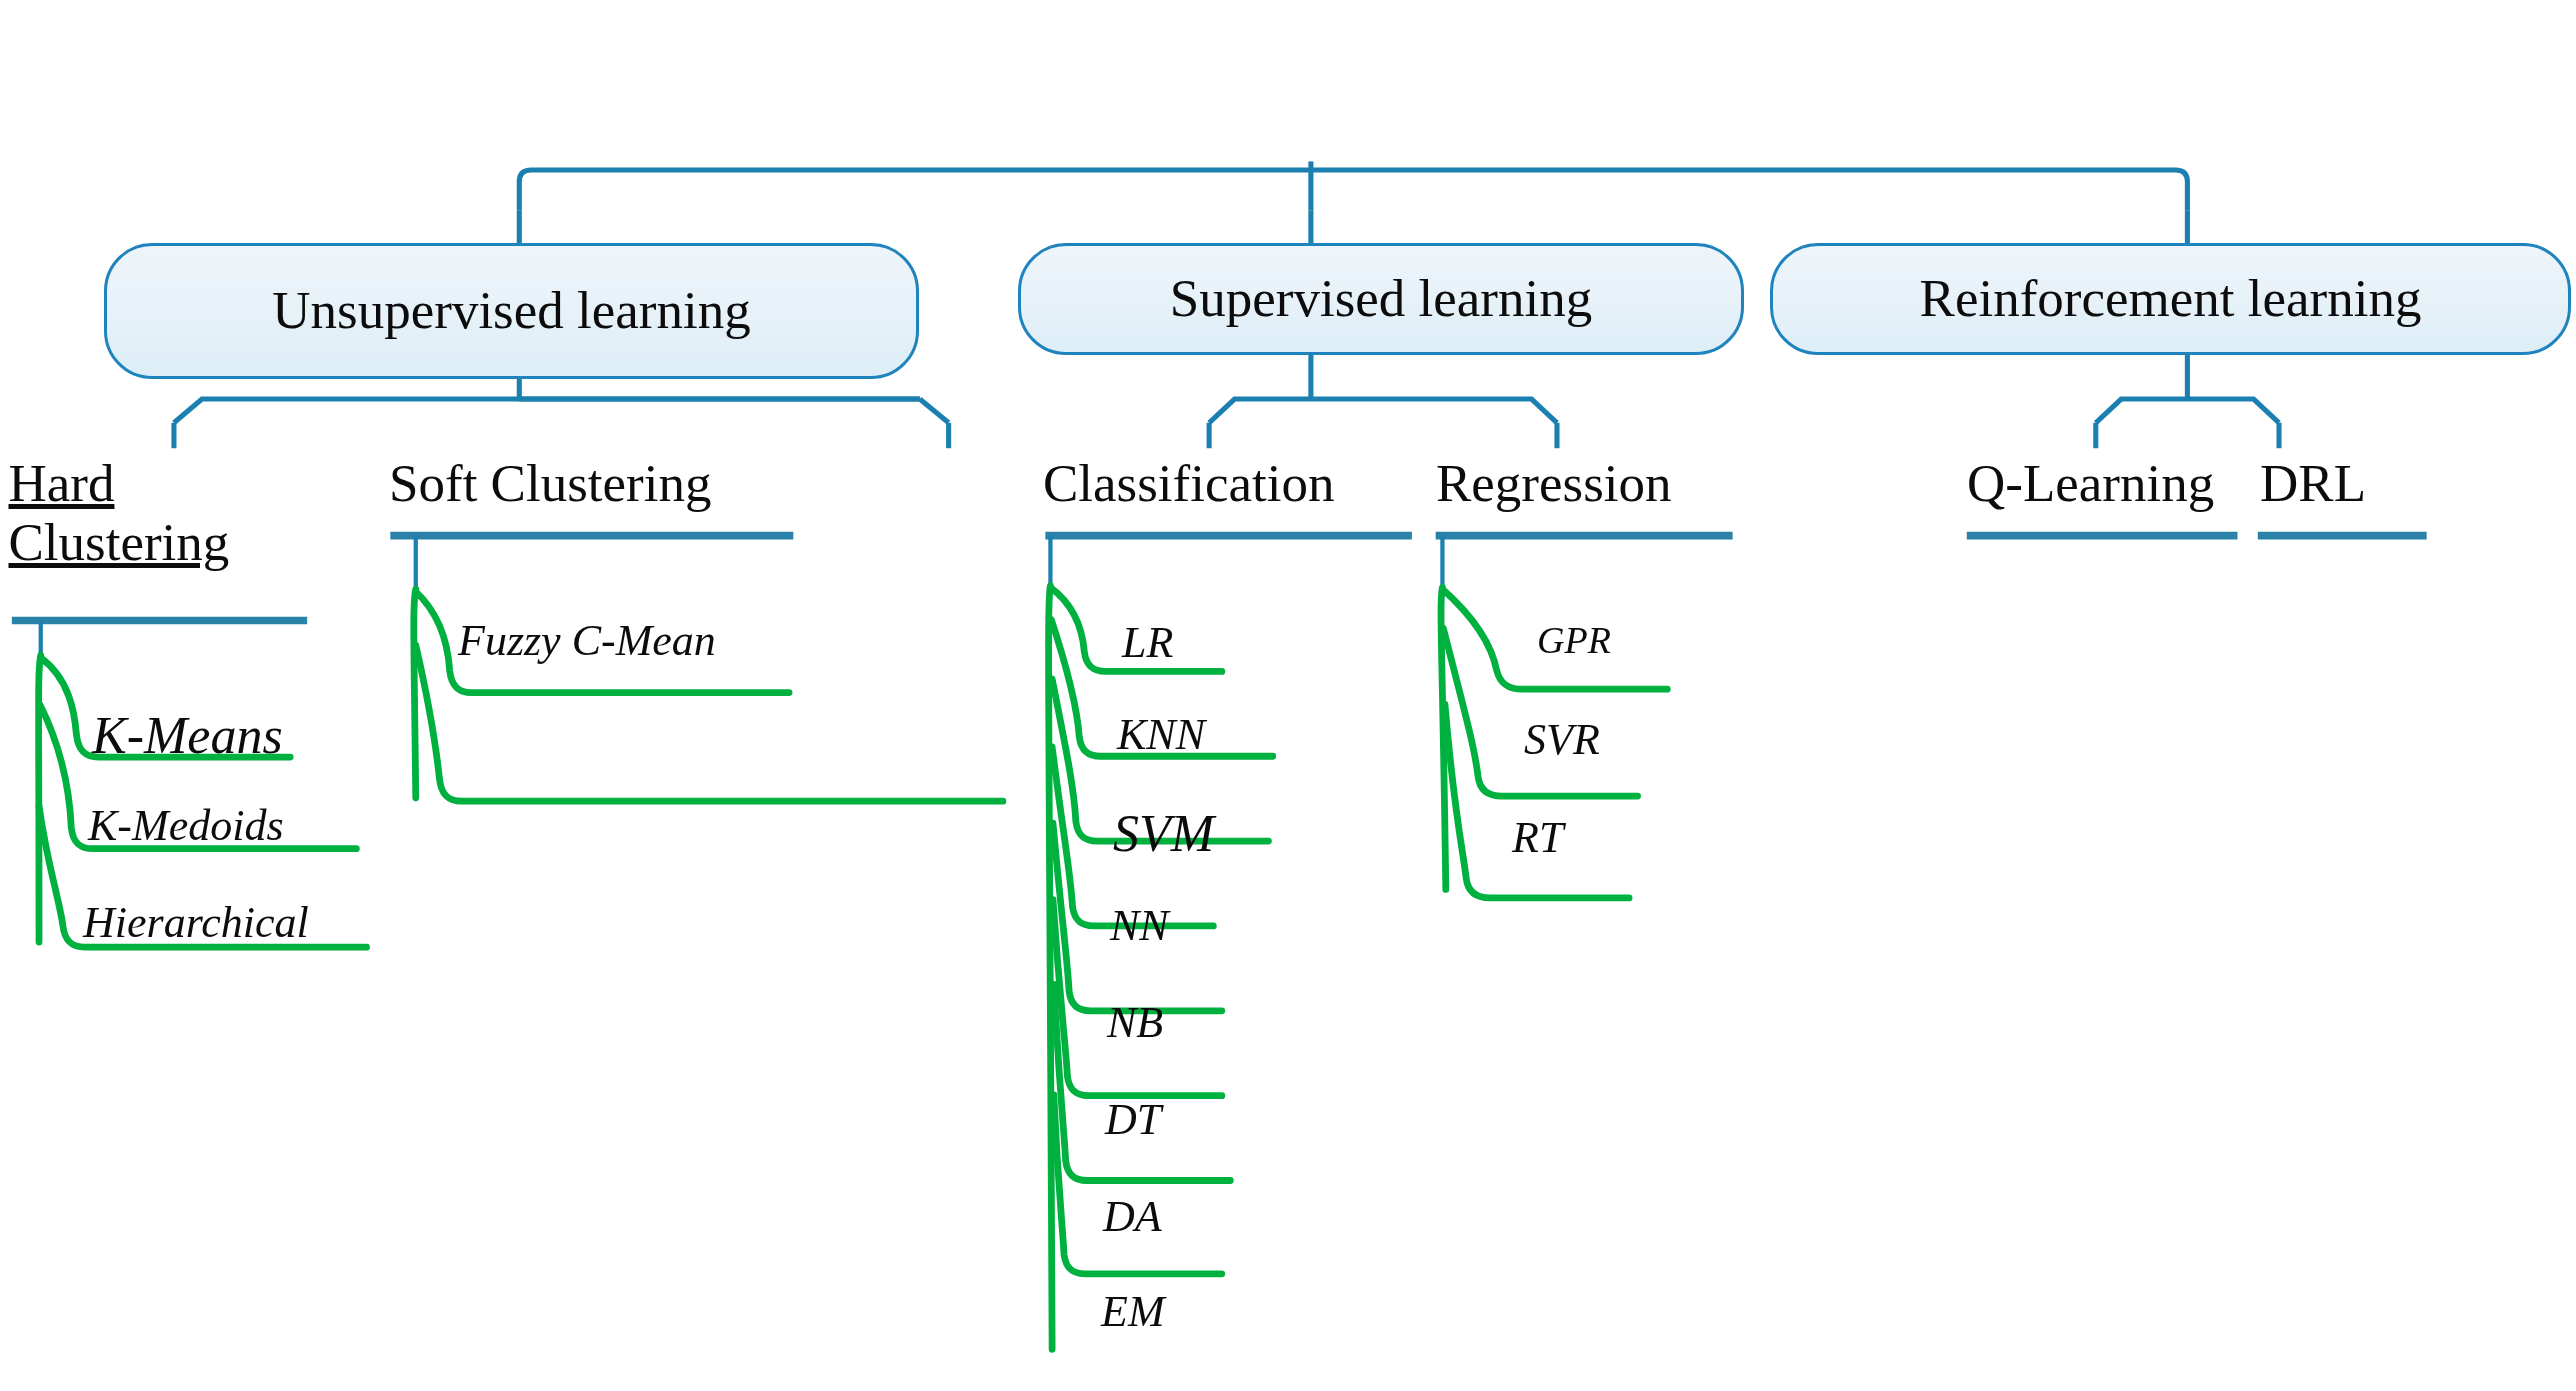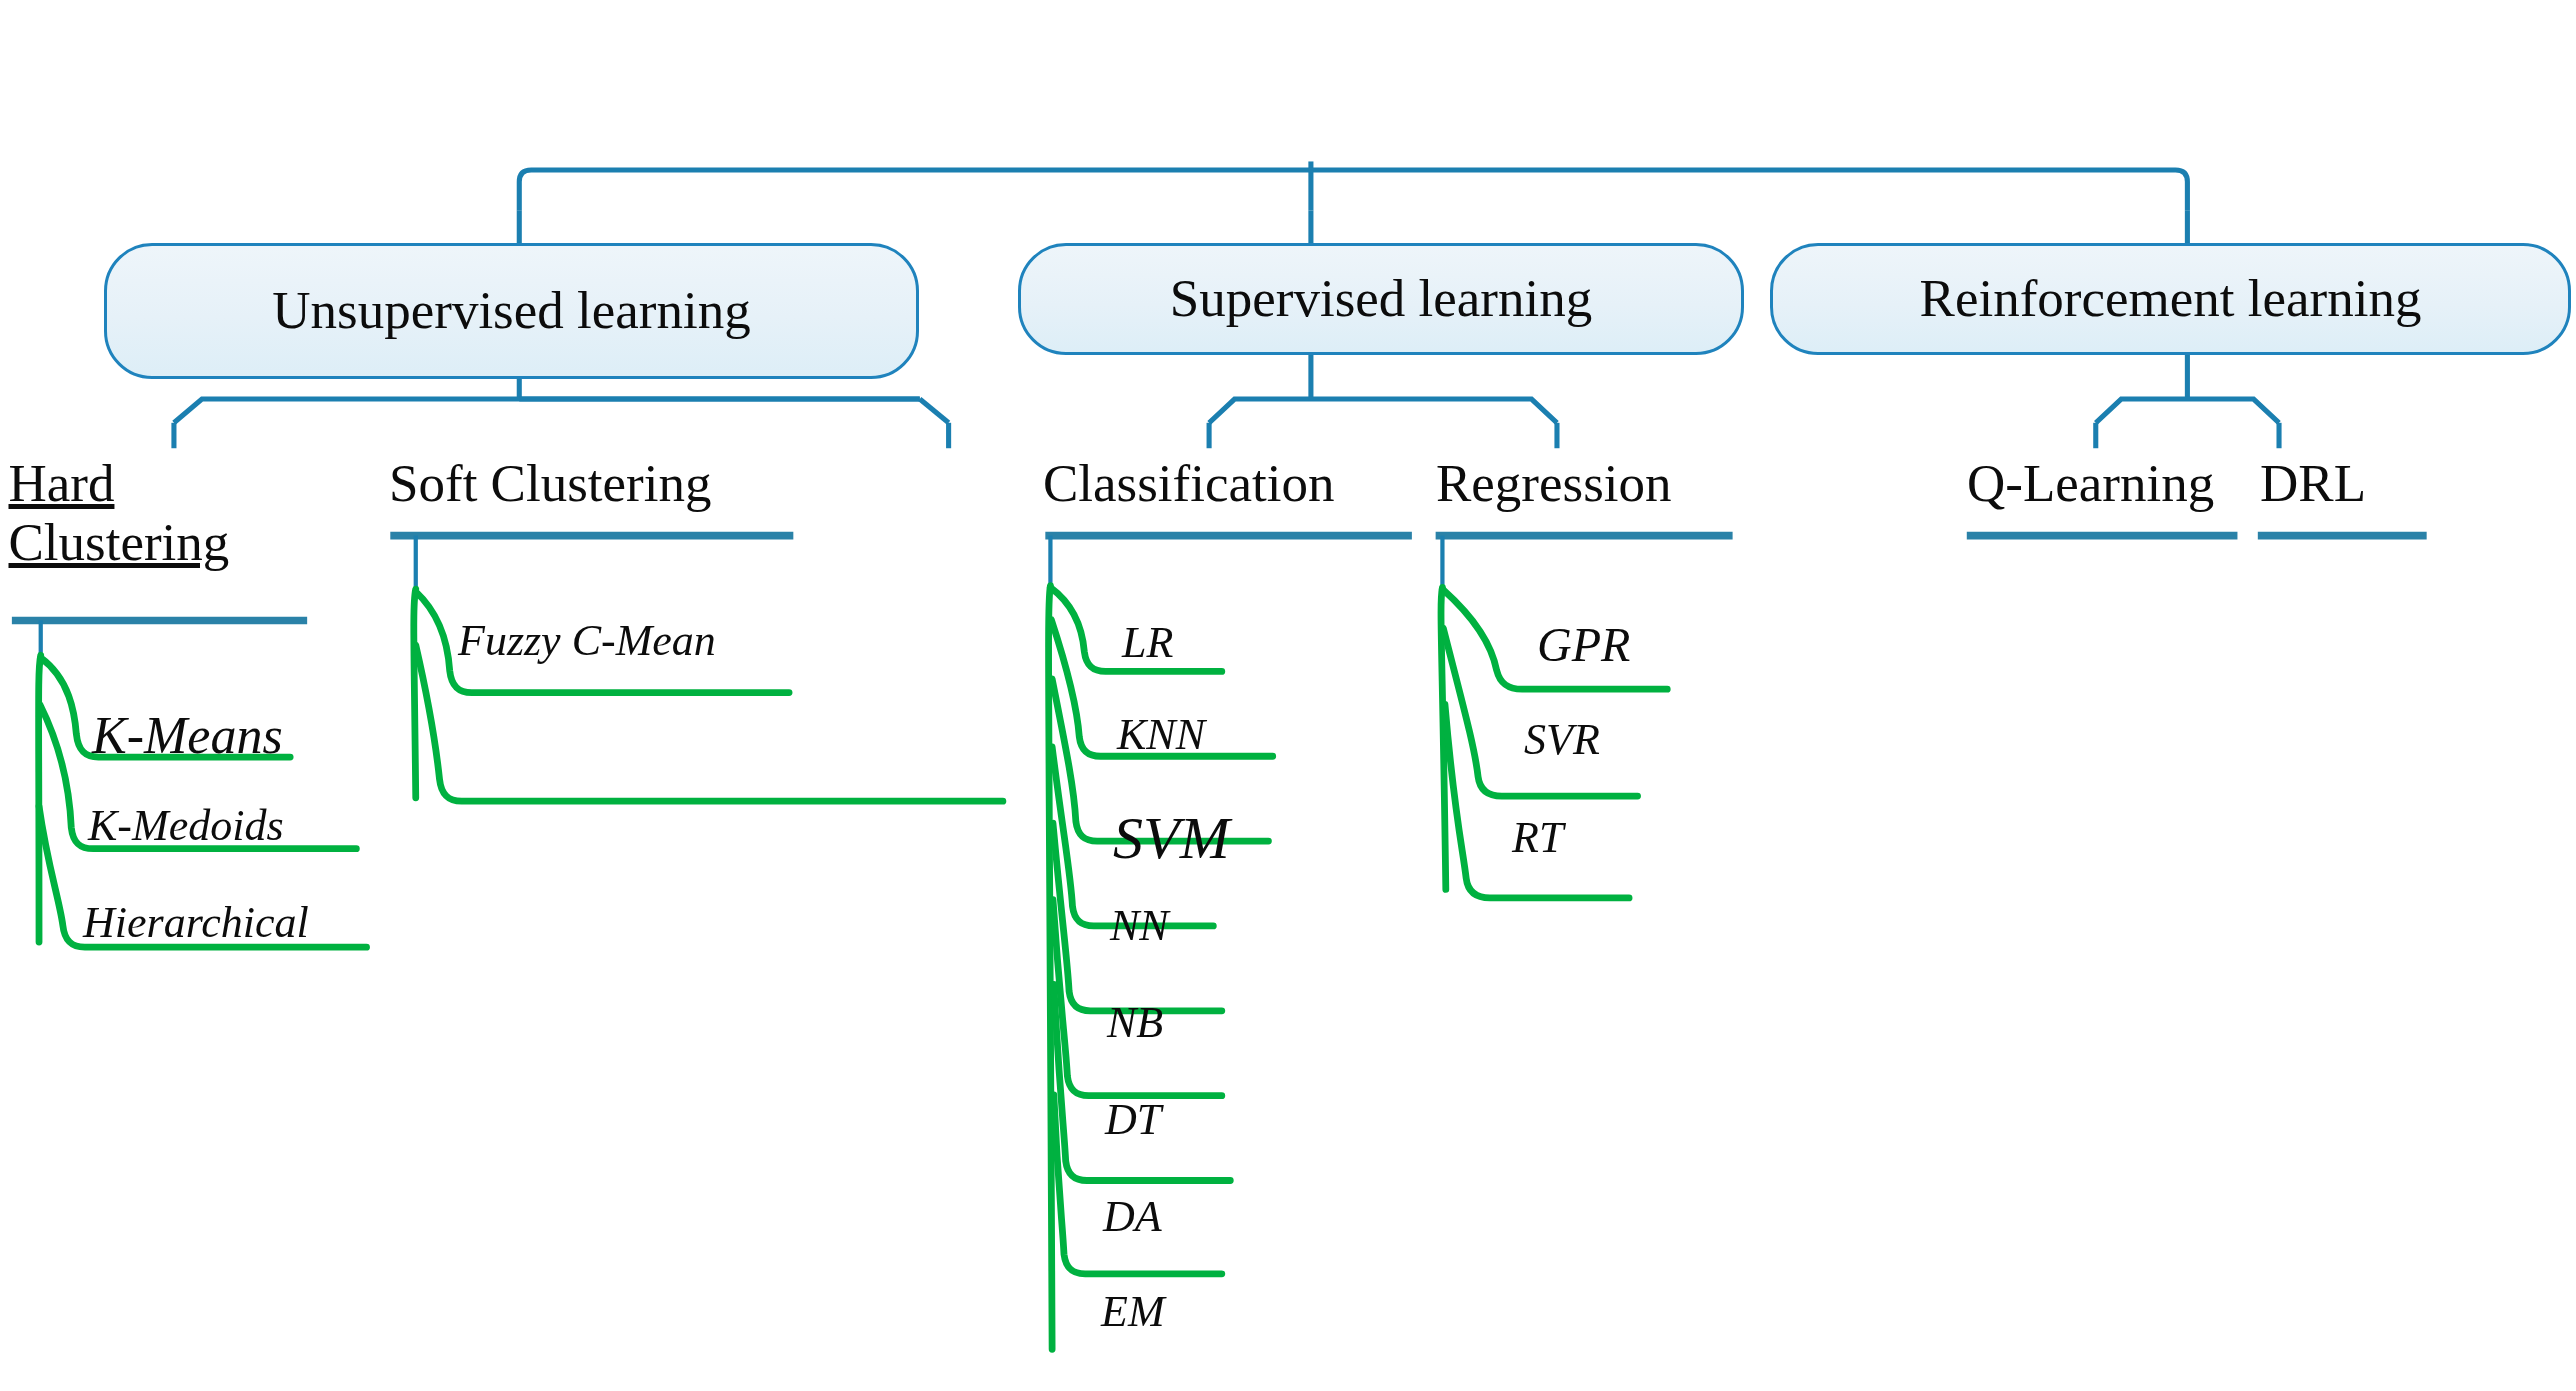--- a/index.html
+++ b/index.html
@@ -190,25 +190,25 @@
   <div class="cat-label" style="left:2260px; top:454px; font-size:53px;">DRL</div>
 
   <div class="leaf-label" style="left:92px; top:710px; font-size:52px;">K-Means</div>
   <div class="leaf-label" style="left:88px; top:804px; font-size:44px;">K-Medoids</div>
   <div class="leaf-label" style="left:83px; top:901px; font-size:44px;">Hierarchical</div>
 
   <div class="leaf-label" style="left:458px; top:619px; font-size:44px;">Fuzzy C-Mean</div>
 
   <div class="leaf-label" style="left:1122px; top:621px; font-size:44px;">LR</div>
   <div class="leaf-label" style="left:1117px; top:713px; font-size:44px;">KNN</div>
-  <div class="leaf-label" style="left:1113px; top:808px; font-size:60px;">SVM</div>
+  <div class="leaf-label" style="left:1113px; top:808px; font-size:52px;">SVM</div>
   <div class="leaf-label" style="left:1110px; top:904px; font-size:44px;">NN</div>
   <div class="leaf-label" style="left:1107px; top:1001px; font-size:44px;">NB</div>
   <div class="leaf-label" style="left:1105px; top:1098px; font-size:44px;">DT</div>
   <div class="leaf-label" style="left:1103px; top:1195px; font-size:44px;">DA</div>
   <div class="leaf-label" style="left:1101px; top:1290px; font-size:44px;">EM</div>
 
-  <div class="leaf-label" style="left:1537px; top:621px; font-size:48px;">GPR</div>
+  <div class="leaf-label" style="left:1537px; top:621px; font-size:38px;">GPR</div>
   <div class="leaf-label" style="left:1524px; top:718px; font-size:44px;">SVR</div>
   <div class="leaf-label" style="left:1512px; top:816px; font-size:44px;">RT</div>
 
 </div>
 
 
 </body></html>

